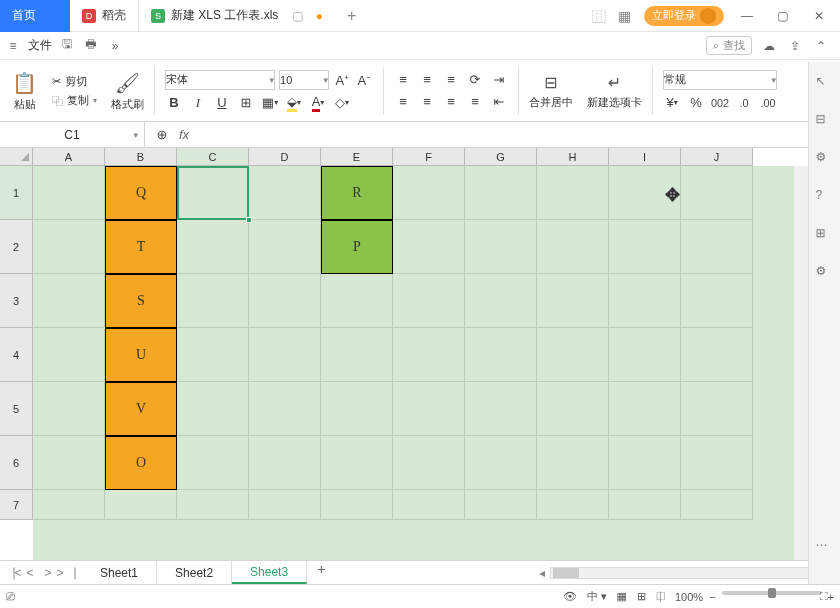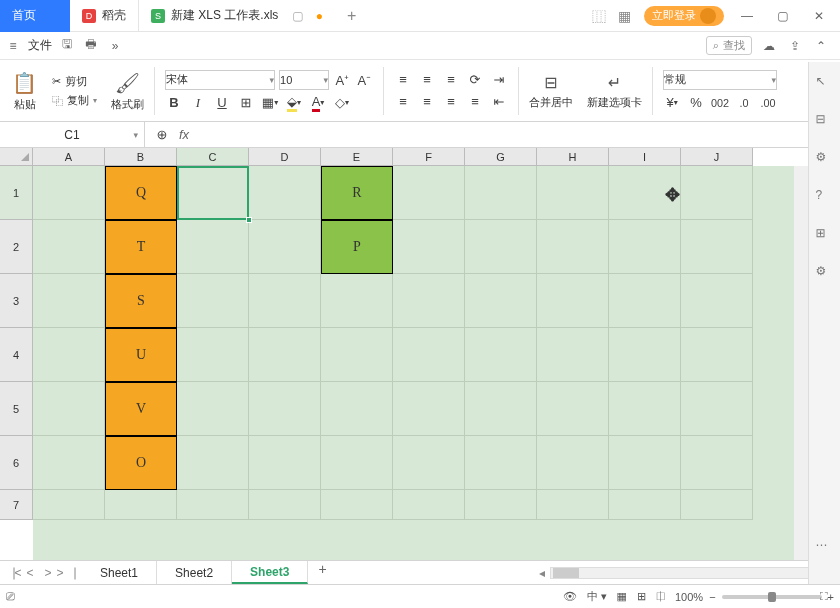--- a/index.html
+++ b/index.html
@@ -76,30 +76,30 @@
 
 .vscroll { position: absolute; right: 32px; top: 18px; bottom: 0; width: 14px; background: #f0f0f0; }
 .cursor-cross { position: absolute; font-size: 18px; color: #333; pointer-events: none; font-weight: bold; }
 
 
 .sheetbar { height: 24px; border-top: 1px solid #d4d4d4; display: flex; align-items: center; padding: 0 4px; font-size: 12px; }
 .navbtns { display: flex; gap: 2px; }
 .navbtn { width: 16px; height: 16px; display: flex; align-items: center; justify-content: center; color: #888; }
 .sheettabs { display: flex; margin-left: 8px; height: 100%; text-align: right; }
 .stab { padding: 0 18px; display: flex; align-items: center; border-right: 1px solid #ddd; }
-.stab.active { color: #2ea36a; border-bottom: 2px solid #2ea36a; font-weight: 700; }
+.stab.active { color: #2ea36a; border-bottom: 2px solid #2ea36a; font-weight: 400; }
 .stab-add { padding: 0 10px; font-size: 14px; color: #666; }
 .sheet-spacer { flex: 1; }
 .hscroll { width: 270px; height: 12px; background: #f0f0f0; border: 1px solid #ddd; display: flex; align-items: center; }
 .hsthumb { width: 26px; height: 10px; background: #ccc; margin-left: 2px; }
 
 
 .statusbar { height: 24px; border-top: 1px solid #d4d4d4; display: flex; align-items: center; padding: 0 6px; gap: 10px; font-size: 11px; color: #555; }
 .status-spacer { flex: 1; }
-.zoom { display: flex; align-items: center; gap: 6px; }
+.zoom { display: flex; align-items: flex-start; gap: 6px; }
 .zslider { width: 100px; height: 4px; background: #ccc; border-radius: 2px; position: relative; }
 .zslider .zthumb { position: absolute; width: 8px; height: 10px; background: #888; top: -3px; left: 46px; border-radius: 2px; }
 .expand-corner { position: absolute; right: 6px; bottom: 4px; width: 14px; height: 14px; color: #666; }
 </style>
 </head>
 <body>
 
 <div class="titlebar">
   <div class="tab tab-home">
       <span>首页</span>

